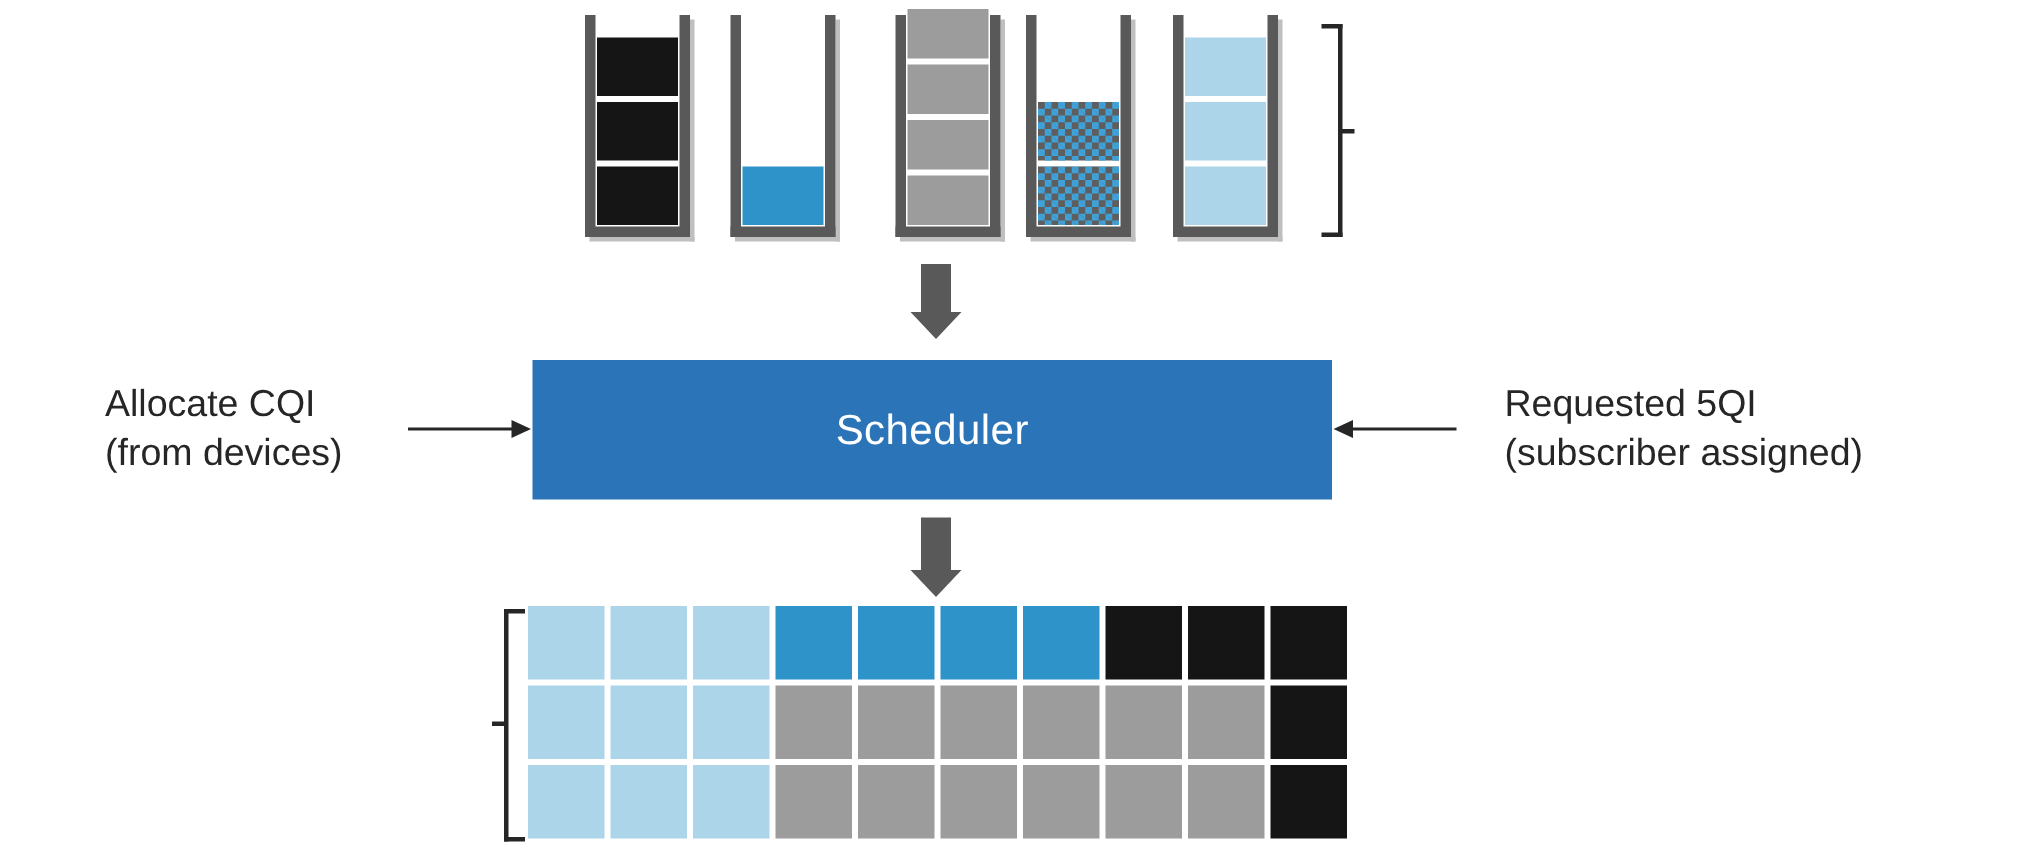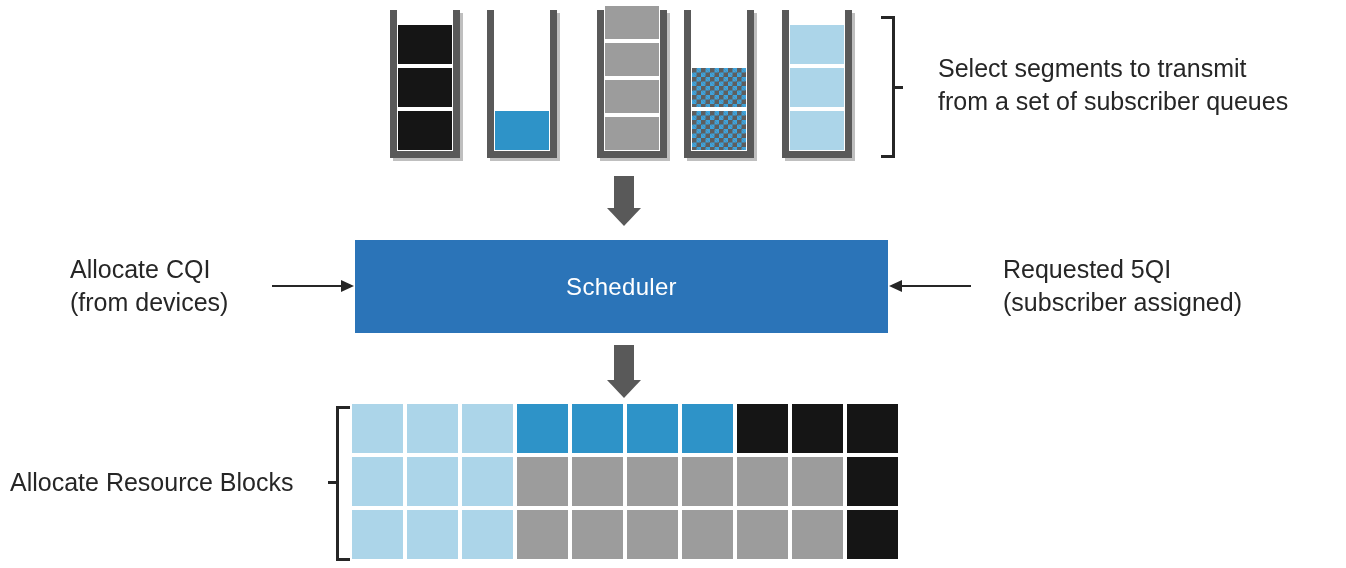--- a/index.html
+++ b/index.html
@@ -93,21 +93,21 @@
     top: 240px;
     width: 533px;
     height: 93px;
     background: #2B74B8;
     display: flex;
     align-items: center;
     justify-content: center;
   }
   #scheduler-label {
     color: #ffffff;
-    font-size: 24px;
+    font-size: 28px;
     letter-spacing: 0.3px;
   }
 
   
   .block-arrow {
     position: absolute;
     width: 34px;
   }
   .block-arrow .shaft {
     width: 20px;
@@ -262,22 +262,20 @@
           <div class="seg lblue"></div>
           <div class="seg lblue"></div>
           <div class="seg lblue"></div>
         </div>
       </div>
     </div>
 
   <div id="q-bracket"></div>
   <div id="q-bracket-nub"></div>
 
-  <div class="label" style="left:938px; top:52px;">Select segments to transmit
-from a set of subscriber queues</div>
 
   <div class="block-arrow" style="left:607px; top:176px;">
     <div class="shaft" style="height:32px;"></div>
     <div class="head"></div>
   </div>
 
   <div id="scheduler-box">
     <span id="scheduler-label">Scheduler</span>
   </div>
 
@@ -293,21 +291,20 @@
   <div class="thin-arrow to-left" style="left:889px; top:280px; width:82px;">
     <div class="line"></div>
       <div class="tip"></div>
   </div>
 
   <div class="block-arrow" style="left:607px; top:345px;">
     <div class="shaft" style="height:35px;"></div>
     <div class="head"></div>
   </div>
 
-  <div class="label" style="left:10px; top:466px;">Allocate Resource Blocks</div>
   <div id="rb-bracket"></div>
   <div id="rb-bracket-nub"></div>
 
   <div id="rb-grid">
       <div class="rb-row">
         <div class="rb lblue"></div>
         <div class="rb lblue"></div>
         <div class="rb lblue"></div>
         <div class="rb blue"></div>
         <div class="rb blue"></div>

